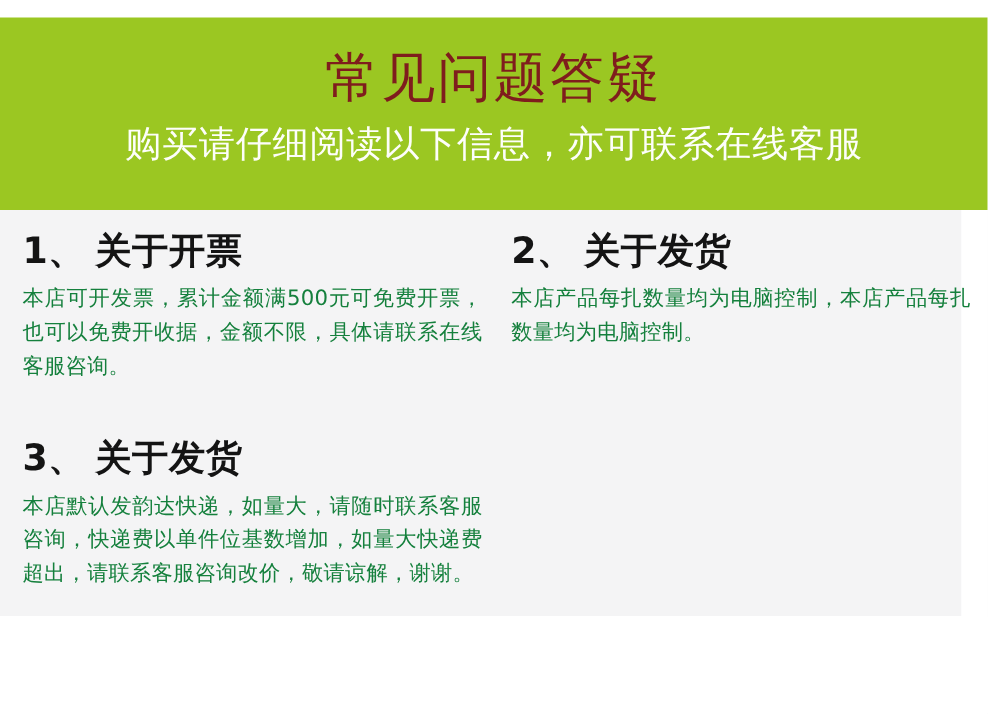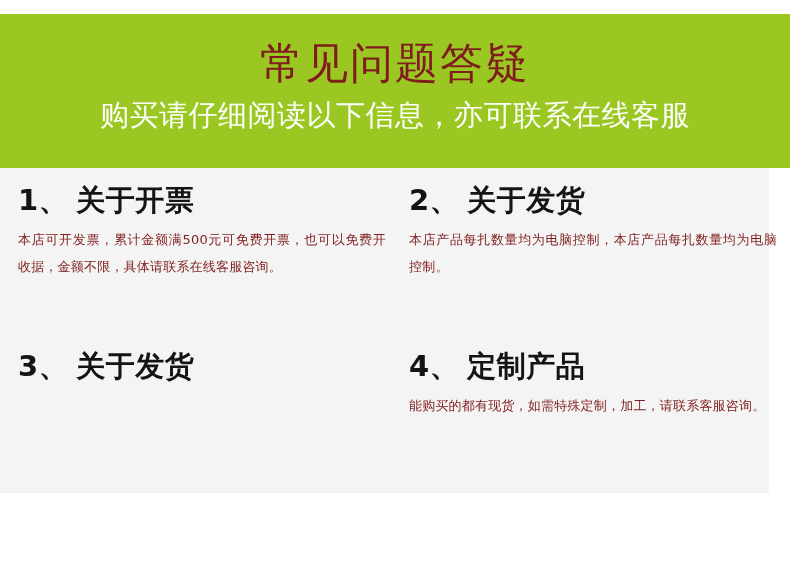--- a/index.html
+++ b/index.html
@@ -105,22 +105,22 @@
   }
   .faq-heading .faq-gap {
     display: inline-block;
     width: 8px;
   }
 
   .faq-body {
     margin: 0;
     margin-top: 8px;
     width: 368px;
-    color: #7f1d1d;
-    font-size: 13px;
+    color: #15803d;
+    font-size: 17px;
     line-height: 27px;
     font-weight: 400;
     letter-spacing: 0.2px;
     text-align: justify;
     text-justify: inter-character;
     word-break: break-all;
   }
 
   
   .bottom-strip {
@@ -158,27 +158,22 @@
         <div class="faq-heading">
           <span class="faq-num">2、</span><span class="faq-gap"></span><span>关于发货</span>
         </div>
         <p class="faq-body">本店产品每扎数量均为电脑控制，本店产品每扎数量均为电脑控制。</p>
       </div>
 
       <div class="faq-item col-left row-bottom">
         <div class="faq-heading">
           <span class="faq-num">3、</span><span class="faq-gap"></span><span>关于发货</span>
         </div>
+        <p class="faq-body">本店默认发韵达快递，如量大，请随时联系客服咨询，快递费以单件位基数增加，如量大快递费超出，请联系客服咨询改价，敬请谅解，谢谢。</p>
       </div>
 
-      <div class="faq-item col-right row-bottom">
-        <div class="faq-heading">
-          <span class="faq-num">4、</span><span class="faq-gap"></span><span>定制产品</span>
-        </div>
-        <p class="faq-body">能购买的都有现货，如需特殊定制，加工，请联系客服咨询。</p>
-      </div>
 
     </div>
   </div>
 
   <div class="bottom-strip"></div>
 
 </div>
 
 </body></html>

